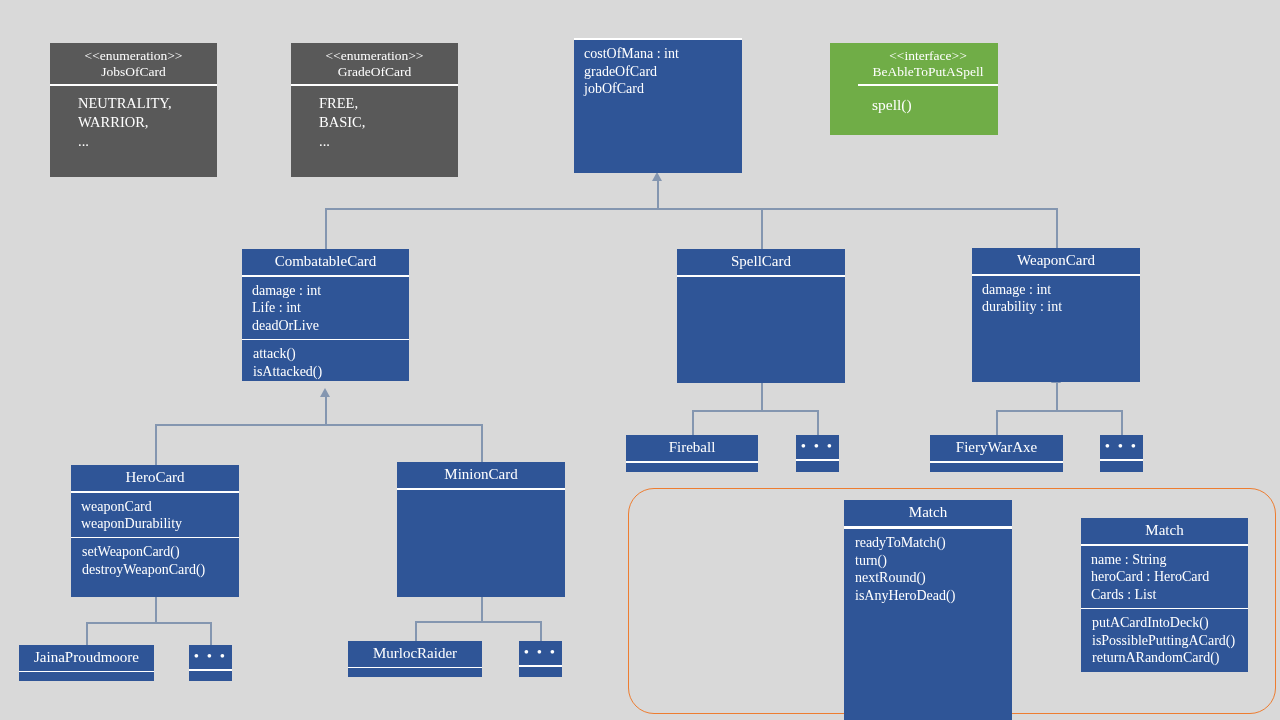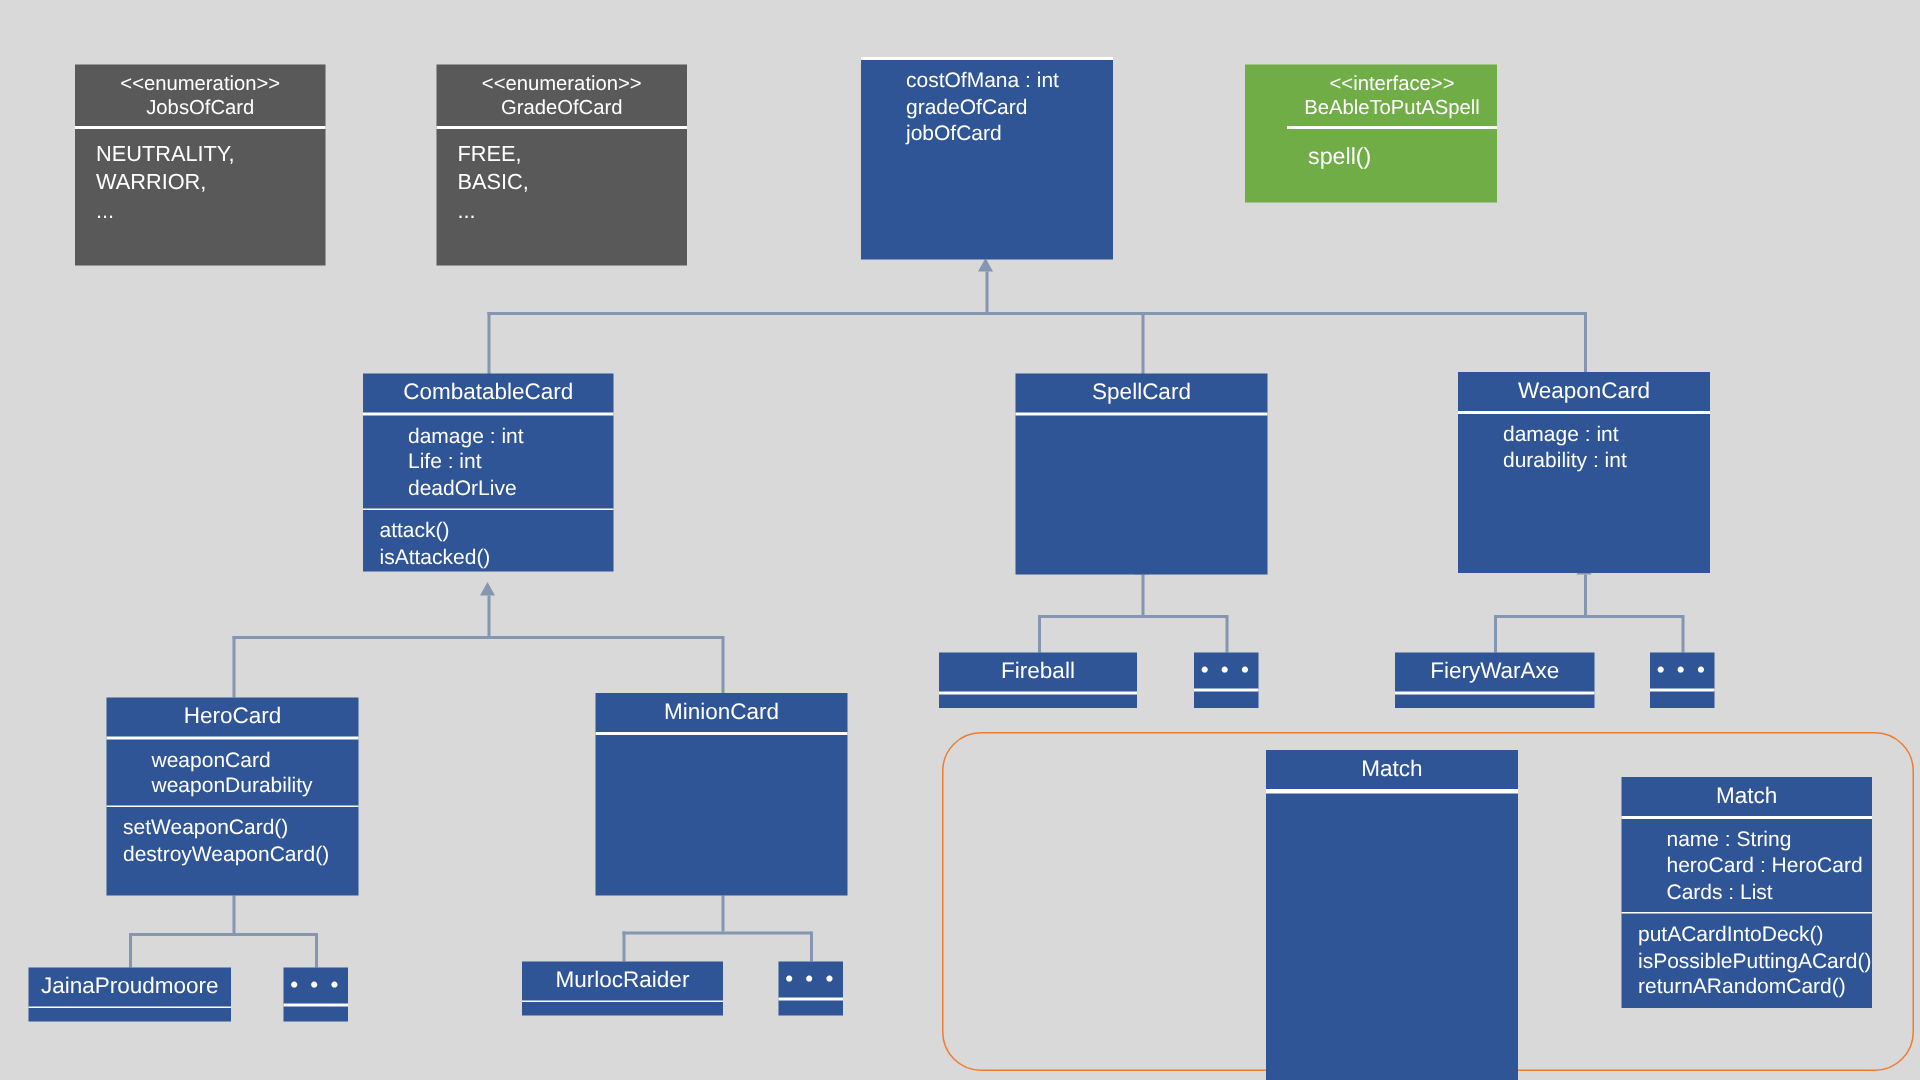--- a/index.html
+++ b/index.html
@@ -5,21 +5,21 @@
   html, body {
     margin: 0;
     padding: 0;
     background: #d9d9d9;
   }
   #canvas {
     position: relative;
     width: 1280px;
     height: 720px;
     background: #d9d9d9;
-    font-family: Liberation Sans, sans-serif;
+    font-family: Liberation Serif, serif;
     overflow: hidden;
   }
 
   
   .umlbox {
     position: absolute;
     box-sizing: border-box;
     color: #ffffff;
     display: flex;
     flex-direction: column;
@@ -45,24 +45,24 @@
   }
   .uml-sep.thin { height: 1.5px; }
 
   .uml-compartment {
     font-size: 14px;
     line-height: 1.26;
     padding: 5px 0 4px 10px;
     white-space: pre-line;
     flex: none;
   }
-  .uml-compartment.attrs { padding-left: 10px; margin-left: 20px; }
+  .uml-compartment.attrs { padding-left: 10px; }
   .uml-compartment.ops   { padding-left: 11px; }
   .uml-compartment.big   { font-size: 15.5px; padding-top: 9px; padding-left: 14px; }
-  .uml-compartment.enum  { font-size: 14.5px; padding-top: 8px; padding-left: 14px; line-height: 1.32; }
+  .uml-compartment.enum  { font-size: 14.5px; padding-top: 8px; padding-left: 14px; line-height: 1.32; margin-left: 14px; }
   .uml-filler { flex: 1 1 auto; }
 
   
   .dots-label {
     text-align: center;
     font-size: 15px;
     letter-spacing: 2px;
     padding: 3px 0 4px 0;
   }
 
@@ -260,20 +260,24 @@
     <div class="uml-filler"></div>
   </div>
 
   <div class="group-frame" style="left:628px; top:488px; width:646px; height:224px;"></div>
 
 
   <div class="umlbox blue" style="left:844px; top:500px; width:168px; height:243px;">
     <div class="uml-header">Match</div>
     <div class="uml-sep"></div>
     <div class="uml-sep thin"></div>
+    <div class="uml-compartment ops">readyToMatch()
+turn()
+nextRound()
+isAnyHeroDead()</div>
     <div class="uml-filler"></div>
   </div>
 
   <div class="umlbox blue" style="left:1081px; top:518px; width:167px; height:154px;">
     <div class="uml-header">Match</div>
     <div class="uml-sep"></div>
     <div class="uml-compartment attrs">name : String
 heroCard : HeroCard
 Cards : List</div>
     <div class="uml-sep thin"></div>

